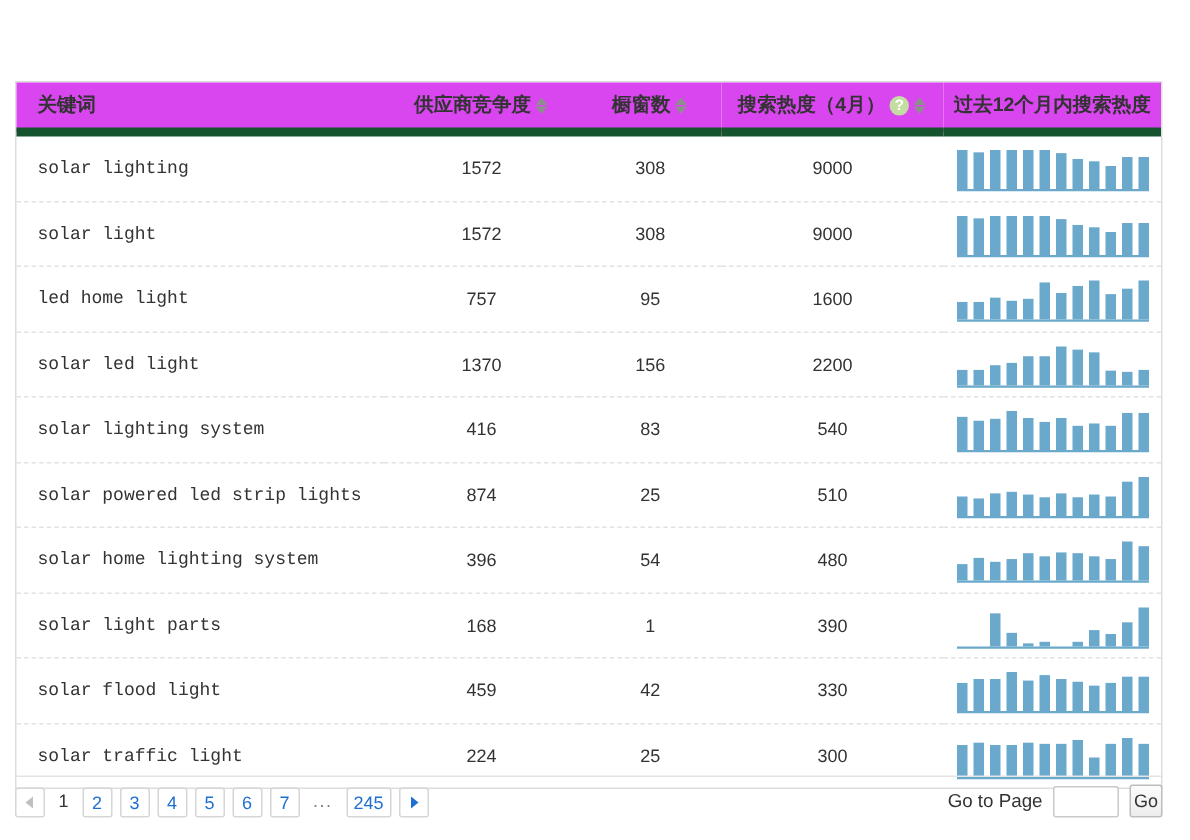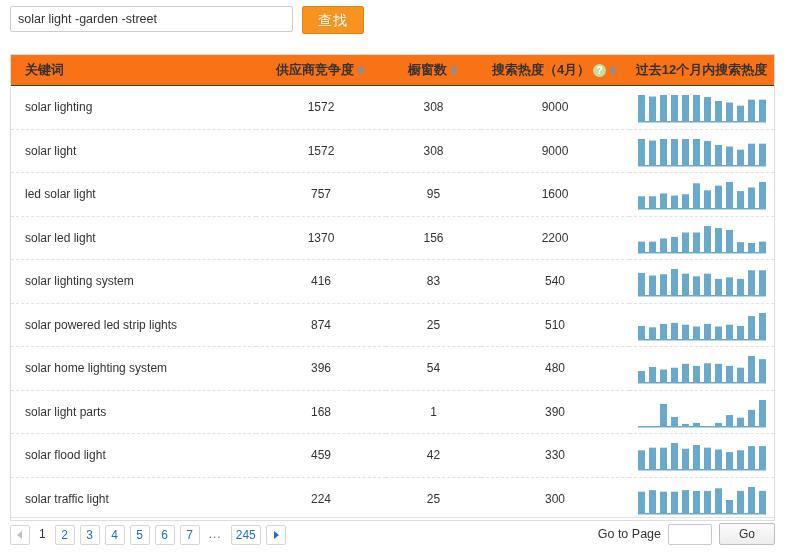--- a/index.html
+++ b/index.html
@@ -85,42 +85,43 @@
     width: 100%;
     border-collapse: collapse;
     table-layout: fixed;
   }
   table.kw th {
     height: 30px;
     font-size: 13px;
     font-weight: bold;
     color: #333333;
     text-align: center;
-    border-bottom: 1px solid #14532d;
-    background: #f97316;
+    border-bottom: 6px solid #14532d;
+    background: #d946ef;
     padding: 0;
     vertical-align: middle;
   }
   table.kw th.kw-col {
     text-align: left;
     padding-left: 14px;
   }
   table.kw td {
     height: 42.5px;
     font-size: 12px;
     color: #333333;
     text-align: center;
     padding: 0;
     vertical-align: middle;
     border-bottom: 1px dashed #e2e2e2;
   }
   table.kw tr:last-child td { border-bottom: none; }
   table.kw td.kw-col {
     text-align: left;
     padding-left: 14px;
+    font-family: Liberation Mono, monospace;
   }
   .col-a { width: 245px; }
   .col-b { width: 130px; }
   .col-c { width: 95px; }
   .col-d { width: 148px; }
   .col-e { width: 145px; }
 
   .th-inner {
     display: inline-flex;
     align-items: center;
@@ -256,21 +257,21 @@
     box-sizing: border-box;
     border: 1px solid #c9c9c9;
     border-radius: 2px;
     padding: 0 4px;
     font-family: "Liberation Sans", "DejaVu Sans", sans-serif;
     font-size: 12px;
     outline: none;
     background: #ffffff;
   }
   .goto-btn {
-    width: 56px;
+    width: 22px;
     height: 22px;
     box-sizing: border-box;
     border: 1px solid #bdbdbd;
     border-radius: 2px;
     background: linear-gradient(#fcfcfc, #ededed);
     color: #333333;
     font-family: "Liberation Sans", "DejaVu Sans", sans-serif;
     font-size: 12px;
     line-height: 20px;
     text-align: center;
@@ -283,24 +284,20 @@
     top: 517px;
     height: 1px;
     background: #e4e4e4;
   }
 </style>
 </head>
 <body>
 
 <div class="page">
 
-  <div class="searchbar">
-    <input class="search-input" type="text" value="solar light -garden -street" style="">
-    <div class="search-btn">查找</div>
-  </div>
 
 
   <div class="table-wrap">
     <table class="kw">
       <colgroup>
         <col class="col-a">
           <col class="col-b">
           <col class="col-c">
           <col class="col-d">
           <col class="col-e">
@@ -375,21 +372,21 @@
                 <rect x="77" y="9.98" width="7" height="20.02" fill="#6aa9cc"></rect>
                 <rect x="88" y="11.54" width="7" height="18.46" fill="#6aa9cc"></rect>
                 <rect x="99" y="14.66" width="7" height="15.34" fill="#6aa9cc"></rect>
                 <rect x="110" y="8.68" width="7" height="21.32" fill="#6aa9cc"></rect>
                 <rect x="121" y="8.68" width="7" height="21.32" fill="#6aa9cc"></rect>
                 <rect x="0" y="30" width="128" height="1.5" fill="#6aa9cc"></rect>
               </svg>
             </td>
           </tr>
           <tr>
-            <td class="kw-col">led solar light</td>
+            <td class="kw-col">led home light</td>
             <td>757</td>
             <td>95</td>
             <td>1600</td>
             <td class="spark-cell">
               <svg class="spark" width="128" height="32">
                 <rect x="0" y="18.299999999999997" width="7" height="11.700000000000001" fill="#6aa9cc"></rect>
                 <rect x="11" y="18.299999999999997" width="7" height="11.700000000000001" fill="#6aa9cc"></rect>
                 <rect x="22" y="15.439999999999998" width="7" height="14.560000000000002" fill="#6aa9cc"></rect>
                 <rect x="33" y="17.52" width="7" height="12.48" fill="#6aa9cc"></rect>
                 <rect x="44" y="16.22" width="7" height="13.780000000000001" fill="#6aa9cc"></rect>

